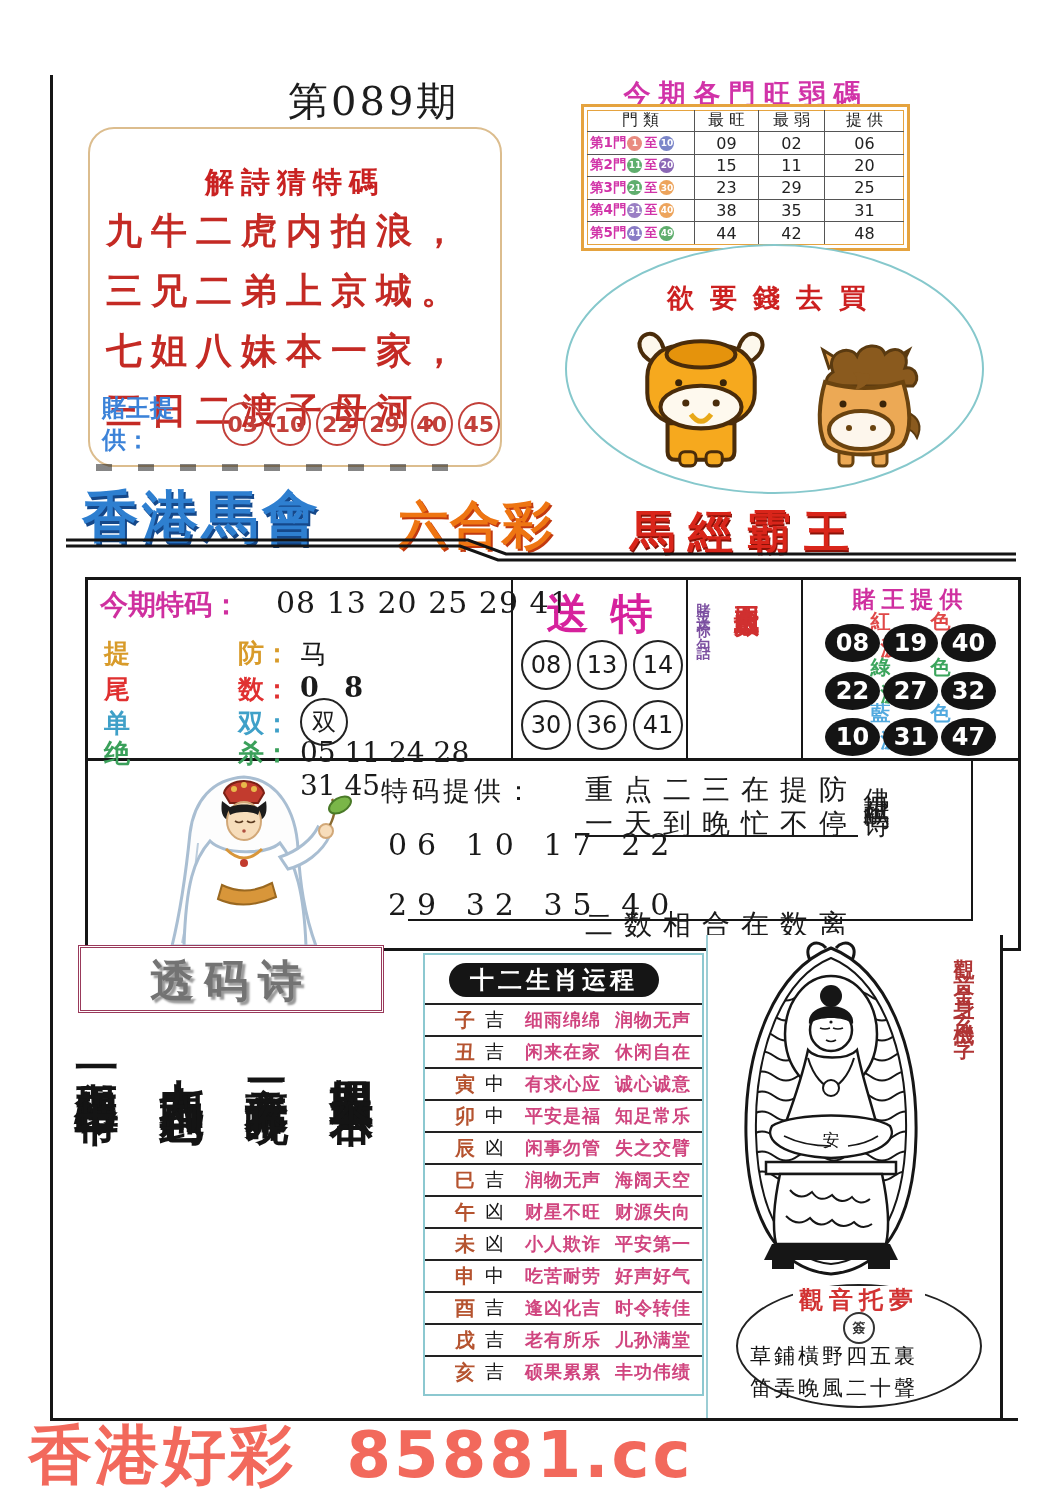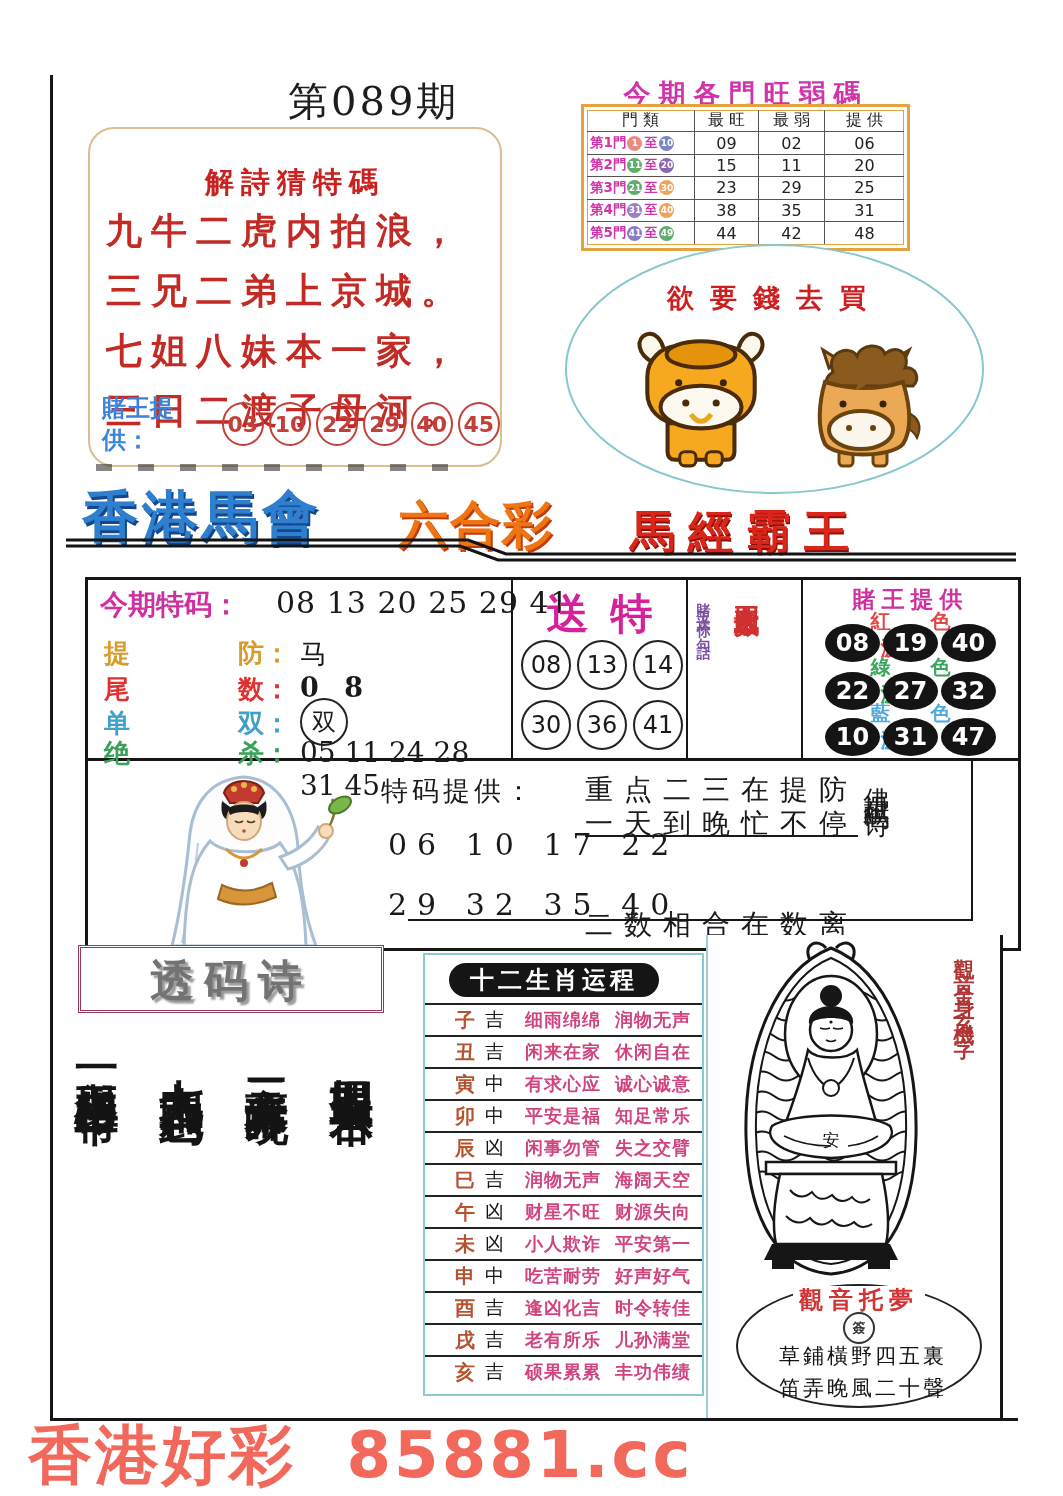--- a/index.html
+++ b/index.html
@@ -100,21 +100,21 @@
   .zb{color:#d0457f;font-size:18px;font-weight:bold;letter-spacing:1px;margin-left:14px;}
 
   
   .bud-box{left:706px;top:935px;width:292px;height:483px;border-right:3px solid #161616;border-left:2px solid #9ccdd4;background:#fff;}
   .side-caption{left:950px;top:942px;height:260px;font-size:21px;font-weight:bold;color:#b03535;letter-spacing:13px;}
   .dream-oval{left:736px;top:1284px;width:242px;height:120px;border:2px solid #222;border-radius:50%;background:#fff;}
   .dream-title{position:absolute;left:0;top:-2px;width:100%;text-align:center;}
   .dream-title span{background:#fff;padding:0 6px;color:#d23333;font-size:24px;font-weight:bold;letter-spacing:6px;}
   .seal{position:absolute;left:105px;top:26px;width:28px;height:28px;border:2px solid #333;border-radius:50%;
         display:flex;align-items:center;justify-content:center;font-size:13px;color:#333;font-weight:bold;}
-  .dream-line{position:absolute;left:4px;width:100%;text-align:center;font-size:21px;color:#141414;letter-spacing:3px;}
+  .dream-line{position:absolute;left:12px;width:100%;font-size:21px;color:#141414;letter-spacing:3px;}
 
   .footer{left:28px;top:1412px;font-size:64px;font-weight:bold;color:#f2695c;letter-spacing:3px;white-space:pre;z-index:6;}
 </style>
 </head>
 <body>
 
 <div class="page">
 
   <div class="abs left-rule"></div>
   <div class="abs bottom-rule"></div>

